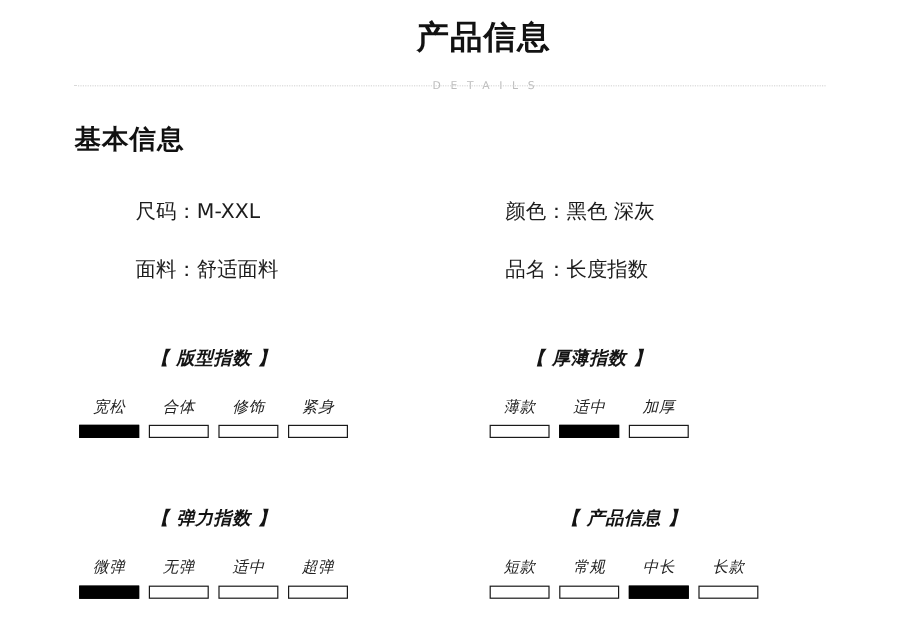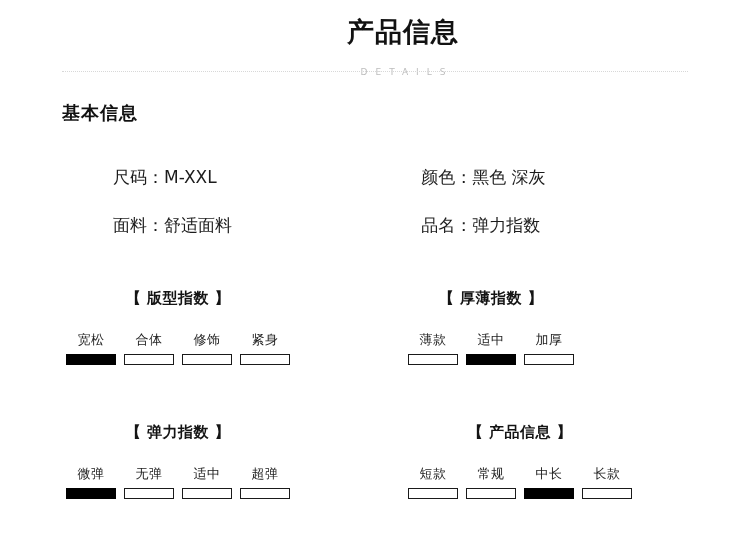--- a/index.html
+++ b/index.html
@@ -56,21 +56,21 @@
     width: 626px;
     height: 0;
     border-top: 1px dotted #d8d8d8;
   }
 
   
   .section-heading {
     position: absolute;
     top: 101px;
     left: 62px;
-    font-size: 18px;
+    font-size: 22px;
     font-weight: bold;
     color: #111111;
     letter-spacing: 1px;
   }
 
   .info-grid {
     position: absolute;
     top: 166px;
     left: 0;
     width: 674px;
@@ -95,20 +95,21 @@
   
   .index-area {
     position: absolute;
     top: 288px;
     left: 0;
     width: 750px;
   }
   .index-row {
     display: flex;
     width: 598px;
+    font-style: italic;
   }
   .index-row + .index-row { margin-top: 57px; }
 
   .index-group {
     width: 375px;
     box-sizing: border-box;
   }
   .index-group.left  { padding: 0 55px 0 62px; }
   .index-group.right { padding: 0 62px 0 55px; }
 
@@ -170,21 +171,21 @@
       </div>
       <div class="info-row">
         <span class="info-label">面料：</span><span class="info-value">舒适面料</span>
       </div>
     </div>
     <div class="info-col right">
       <div class="info-row">
         <span class="info-label">颜色：</span><span class="info-value">黑色  深灰</span>
       </div>
       <div class="info-row">
-        <span class="info-label">品名：</span><span class="info-value">弹力指数</span>
+        <span class="info-label">品名：</span><span class="info-value">长度指数</span>
       </div>
     </div>
   </div>
 
   <div class="index-area">
 
     <div class="index-row">
       <div class="index-group left">
         <div class="group-title">【 版型指数 】</div>
         <div class="options">

